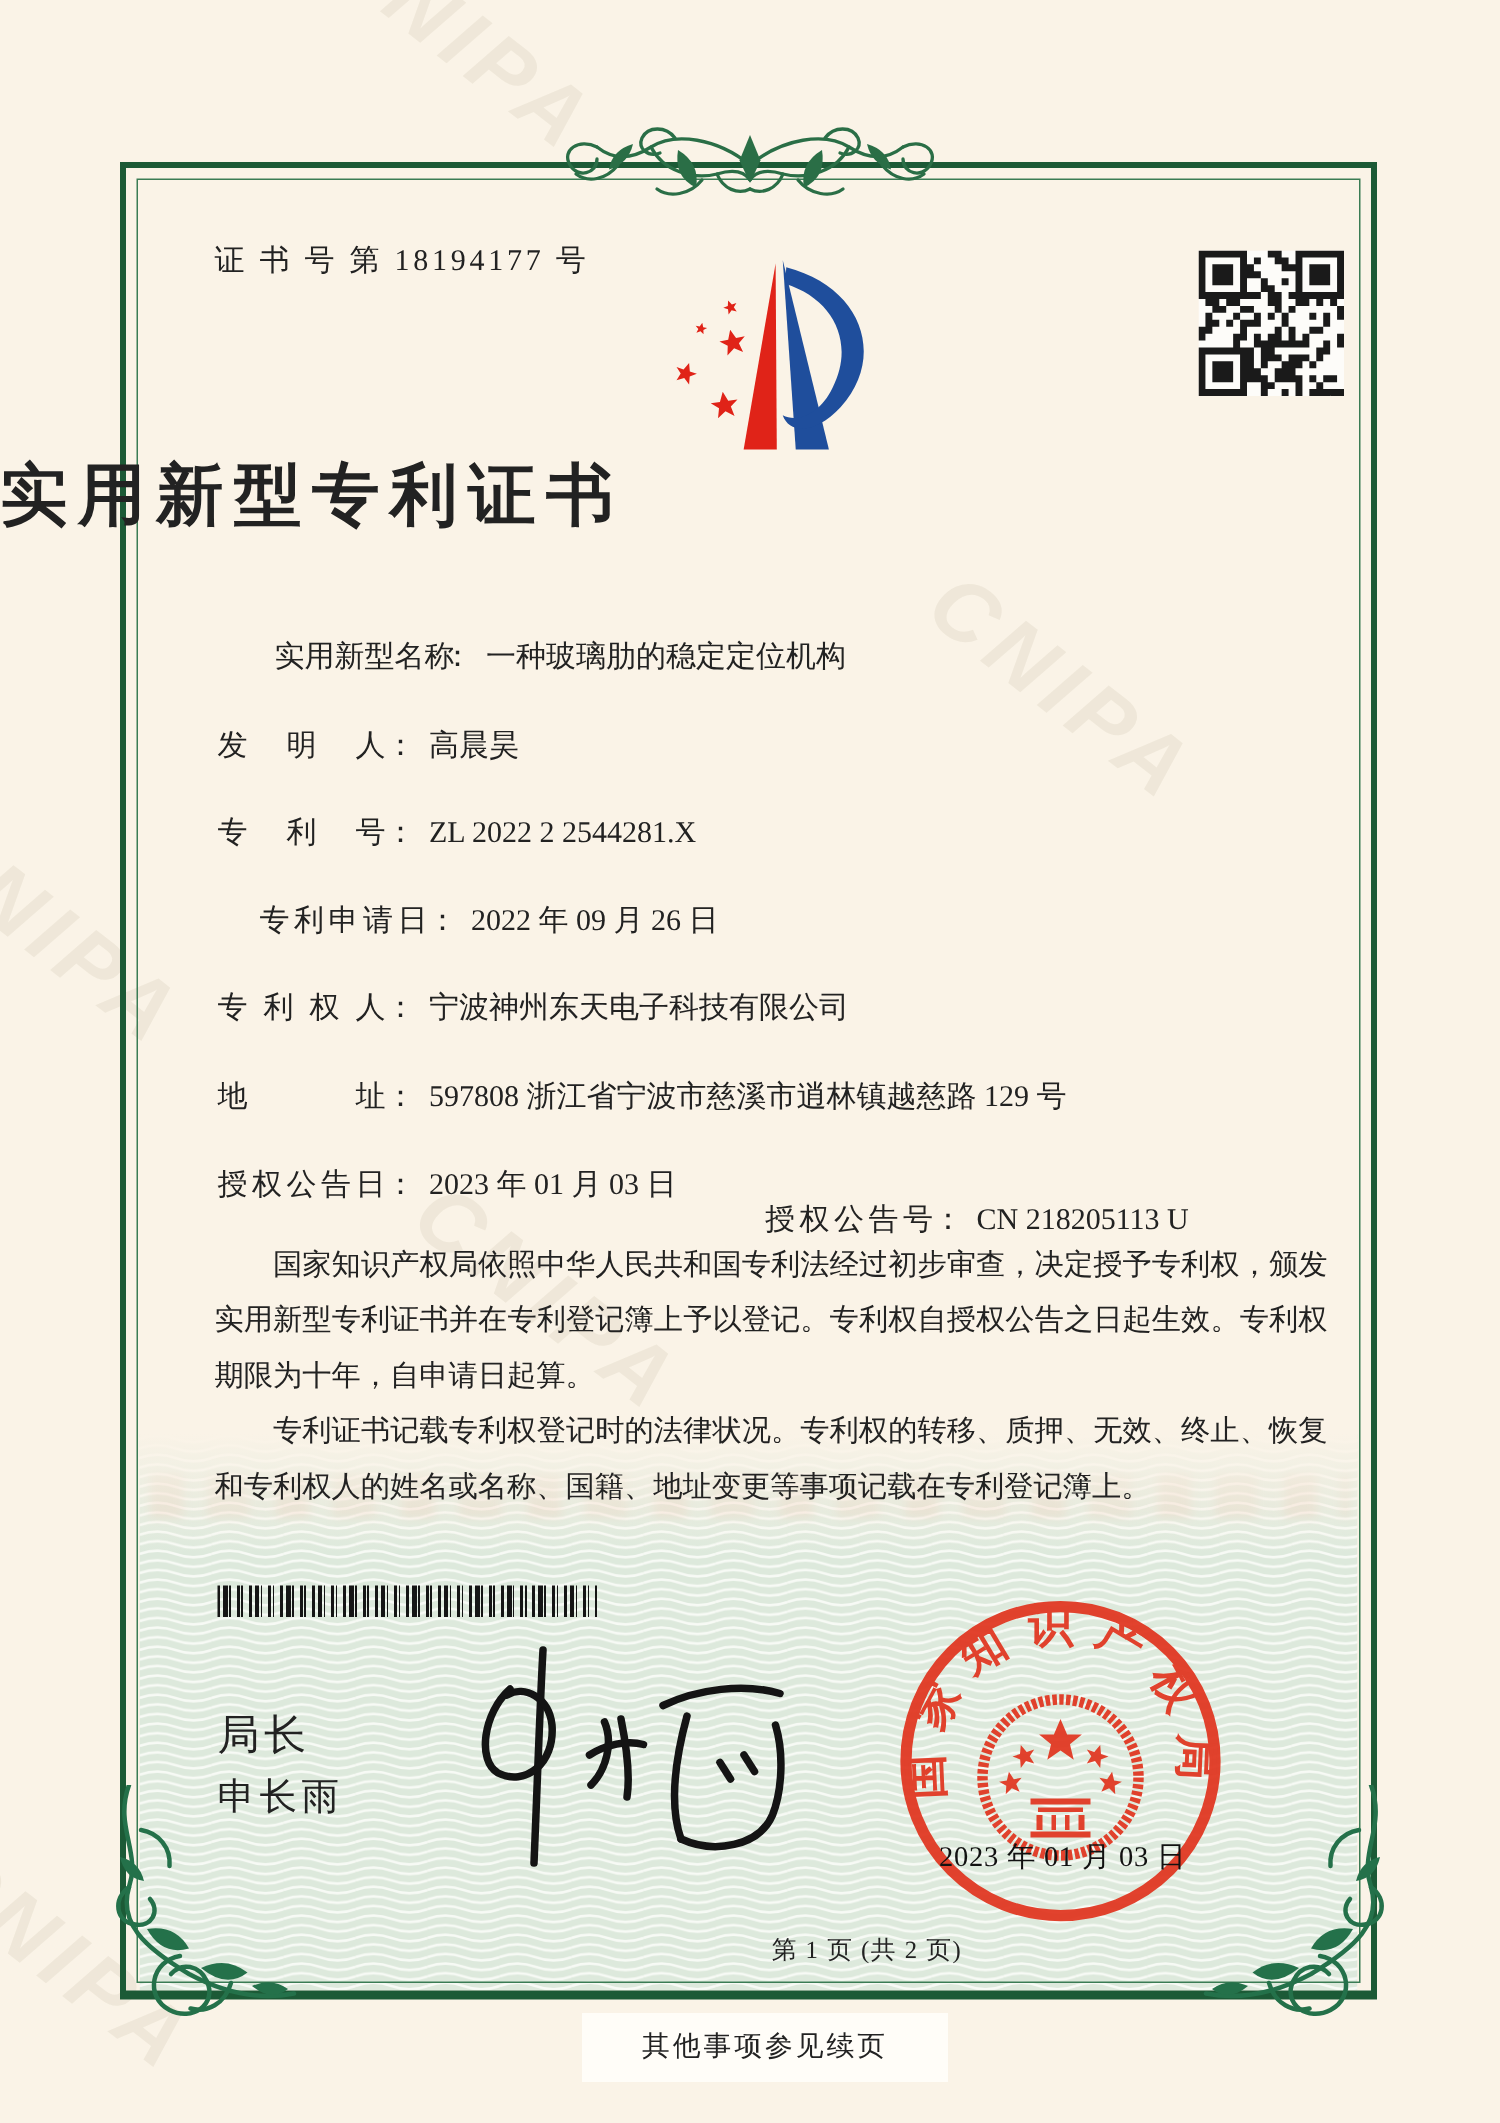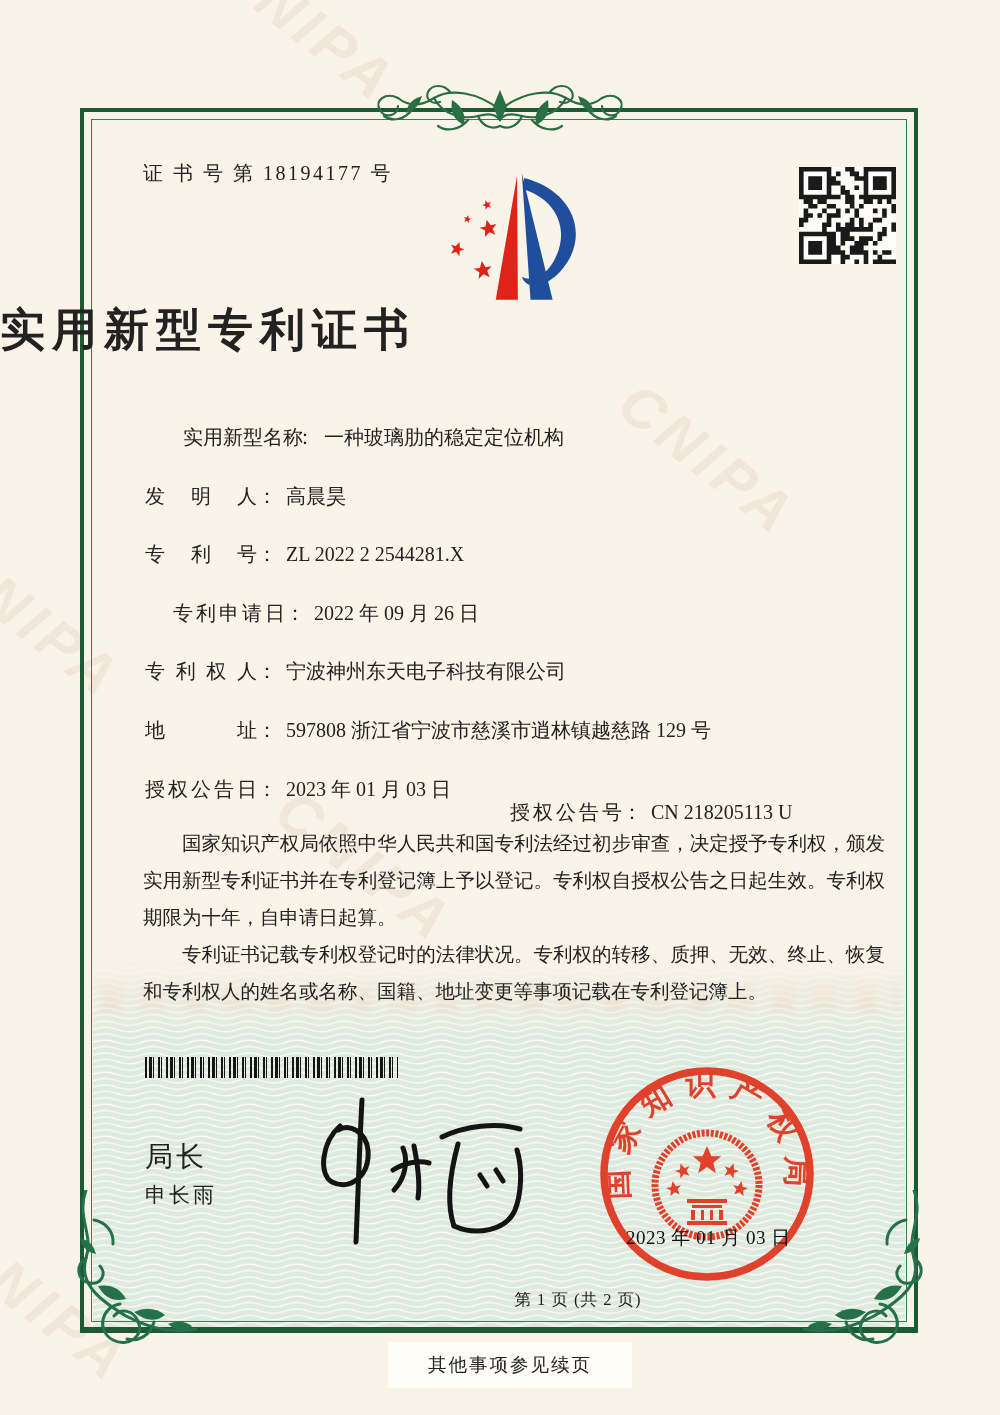--- a/index.html
+++ b/index.html
@@ -53,21 +53,21 @@
   .body-text{left:143px;top:826px;width:742px;font-size:19.5px;line-height:36.9px;
     text-align:justify;z-index:5;}
   .body-text p{margin:0;text-indent:2em;}
   
   .barcode{left:145px;top:1057px;width:253px;height:21px;z-index:5;
     background:repeating-linear-gradient(90deg,
       #151515 0 2px, rgba(0,0,0,0) 2px 4px, #151515 4px 7px, rgba(0,0,0,0) 7px 8px,
       #151515 8px 9px, rgba(0,0,0,0) 9px 13px, #151515 13px 15px, rgba(0,0,0,0) 15px 16px,
       #151515 16px 17px, rgba(0,0,0,0) 17px 21px);}
   .sig-role{left:145px;top:1138px;font-size:28px;letter-spacing:3px;z-index:5;}
-  .sig-name{left:145px;top:1181px;font-size:21px;letter-spacing:3px;z-index:5;}
+  .sig-name{left:145px;top:1181px;font-size:25px;letter-spacing:3px;z-index:5;}
   .sig-script{left:290px;top:1090px;z-index:6;}
   .seal{left:596px;top:1063px;z-index:6;}
   .seal-date{left:626px;top:1225px;font-size:19px;letter-spacing:.5px;z-index:7;color:#111;}
   .page-ind{left:80px;width:996px;top:1289px;text-align:center;font-size:16.5px;
     letter-spacing:1px;z-index:5;}
   .footer-note{left:388px;top:1342px;width:244px;height:46px;background:#fffdf8;
     text-align:center;line-height:46px;font-size:18.5px;letter-spacing:2px;z-index:5;}
 </style>
 </head>
 <body>

